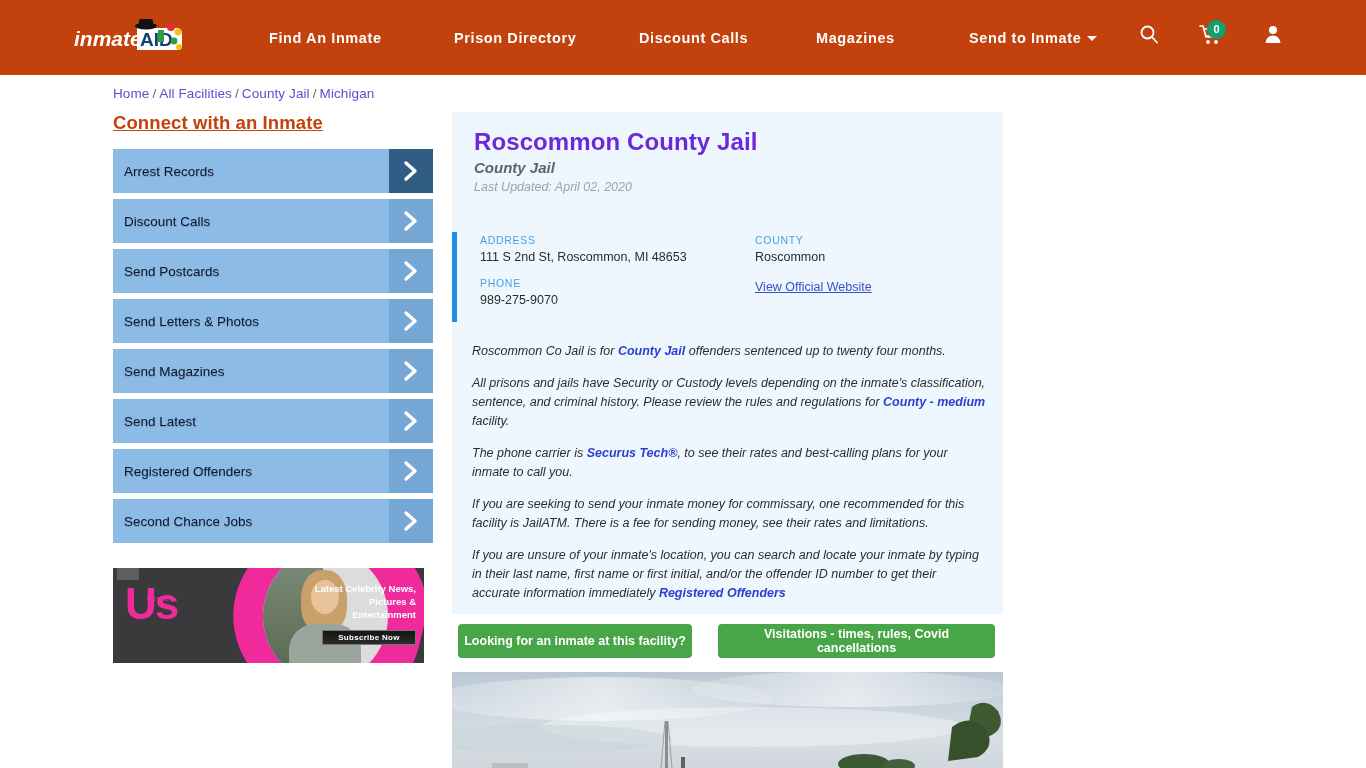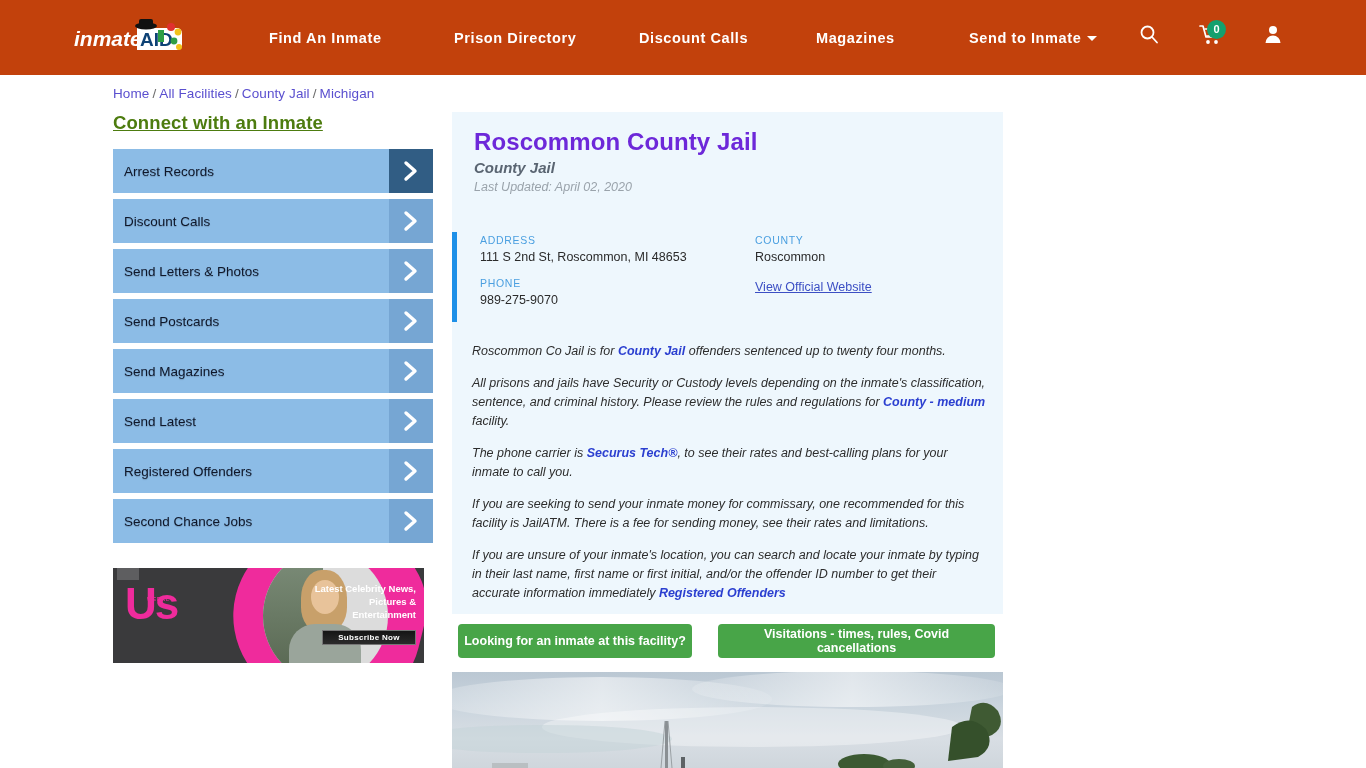--- a/index.html
+++ b/index.html
@@ -73,21 +73,21 @@
     position: absolute; left: 113px; top: 86px;
     font-size: 13.5px; color: #333;
     letter-spacing: .1px;
   }
   .bc-link { color: #5a4fcf; text-decoration: none; cursor: pointer; }
   .bc-sep { color: #6b6b6b; margin: 0 3px; }
 
   
   .sidebar { position: absolute; left: 113px; top: 112px; width: 320px; }
   .side-title {
-    font-size: 18.5px; font-weight: bold; color: #4d7c0f;
+    font-size: 18.5px; font-weight: bold; color: #c2410c;
     text-decoration: underline;
     margin: 0 0 15px 0;
     letter-spacing: .1px;
   }
   .side-item {
     position: relative;
     width: 320px; height: 44px;
     background: #8cbce6;
     margin-bottom: 6px;
     display: flex; align-items: center;
@@ -318,29 +318,29 @@
       </div>
       <div class="side-item">
         <span class="side-label">Discount Calls</span>
         <span class="side-arrow">
           <svg width="20" height="22" viewBox="0 0 20 22">
             <path d="M5 3 L14 11 L5 19" fill="none" stroke="#ffffff" stroke-width="3.4" stroke-linecap="round" stroke-linejoin="round"></path>
           </svg>
         </span>
       </div>
       <div class="side-item">
+        <span class="side-label">Send Postcards</span>
+        <span class="side-arrow">
+          <svg width="20" height="22" viewBox="0 0 20 22">
+            <path d="M5 3 L14 11 L5 19" fill="none" stroke="#ffffff" stroke-width="3.4" stroke-linecap="round" stroke-linejoin="round"></path>
+          </svg>
+        </span>
+      </div>
+      <div class="side-item">
         <span class="side-label">Send Letters &amp; Photos</span>
-        <span class="side-arrow">
-          <svg width="20" height="22" viewBox="0 0 20 22">
-            <path d="M5 3 L14 11 L5 19" fill="none" stroke="#ffffff" stroke-width="3.4" stroke-linecap="round" stroke-linejoin="round"></path>
-          </svg>
-        </span>
-      </div>
-      <div class="side-item">
-        <span class="side-label">Send Postcards</span>
         <span class="side-arrow">
           <svg width="20" height="22" viewBox="0 0 20 22">
             <path d="M5 3 L14 11 L5 19" fill="none" stroke="#ffffff" stroke-width="3.4" stroke-linecap="round" stroke-linejoin="round"></path>
           </svg>
         </span>
       </div>
       <div class="side-item">
         <span class="side-label">Send Magazines</span>
         <span class="side-arrow">
           <svg width="20" height="22" viewBox="0 0 20 22">

